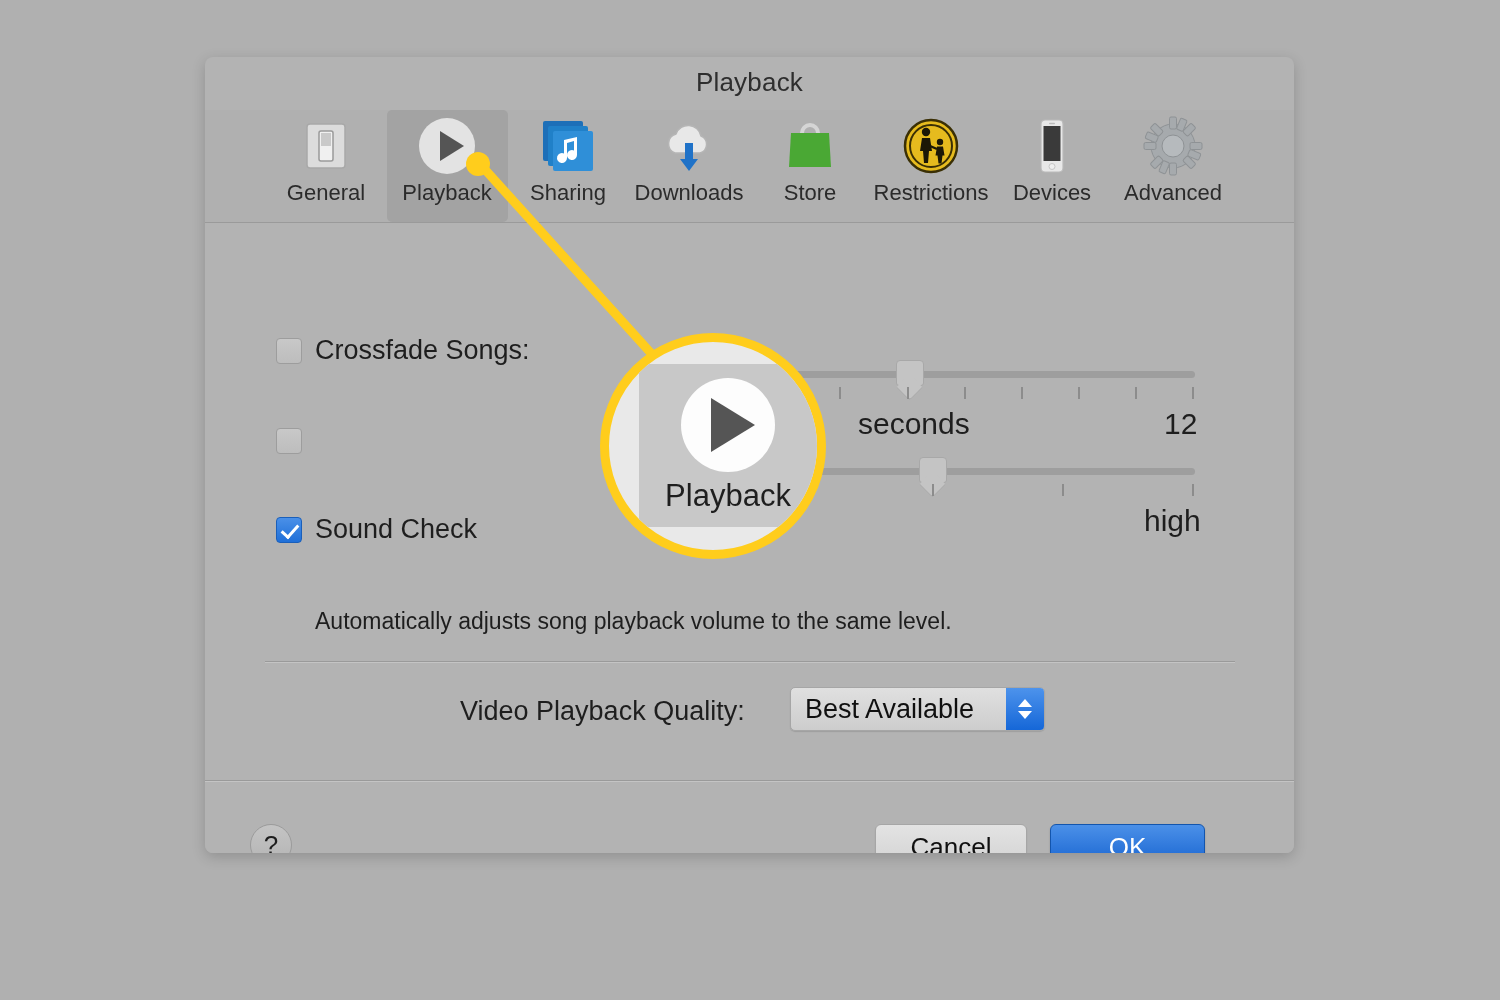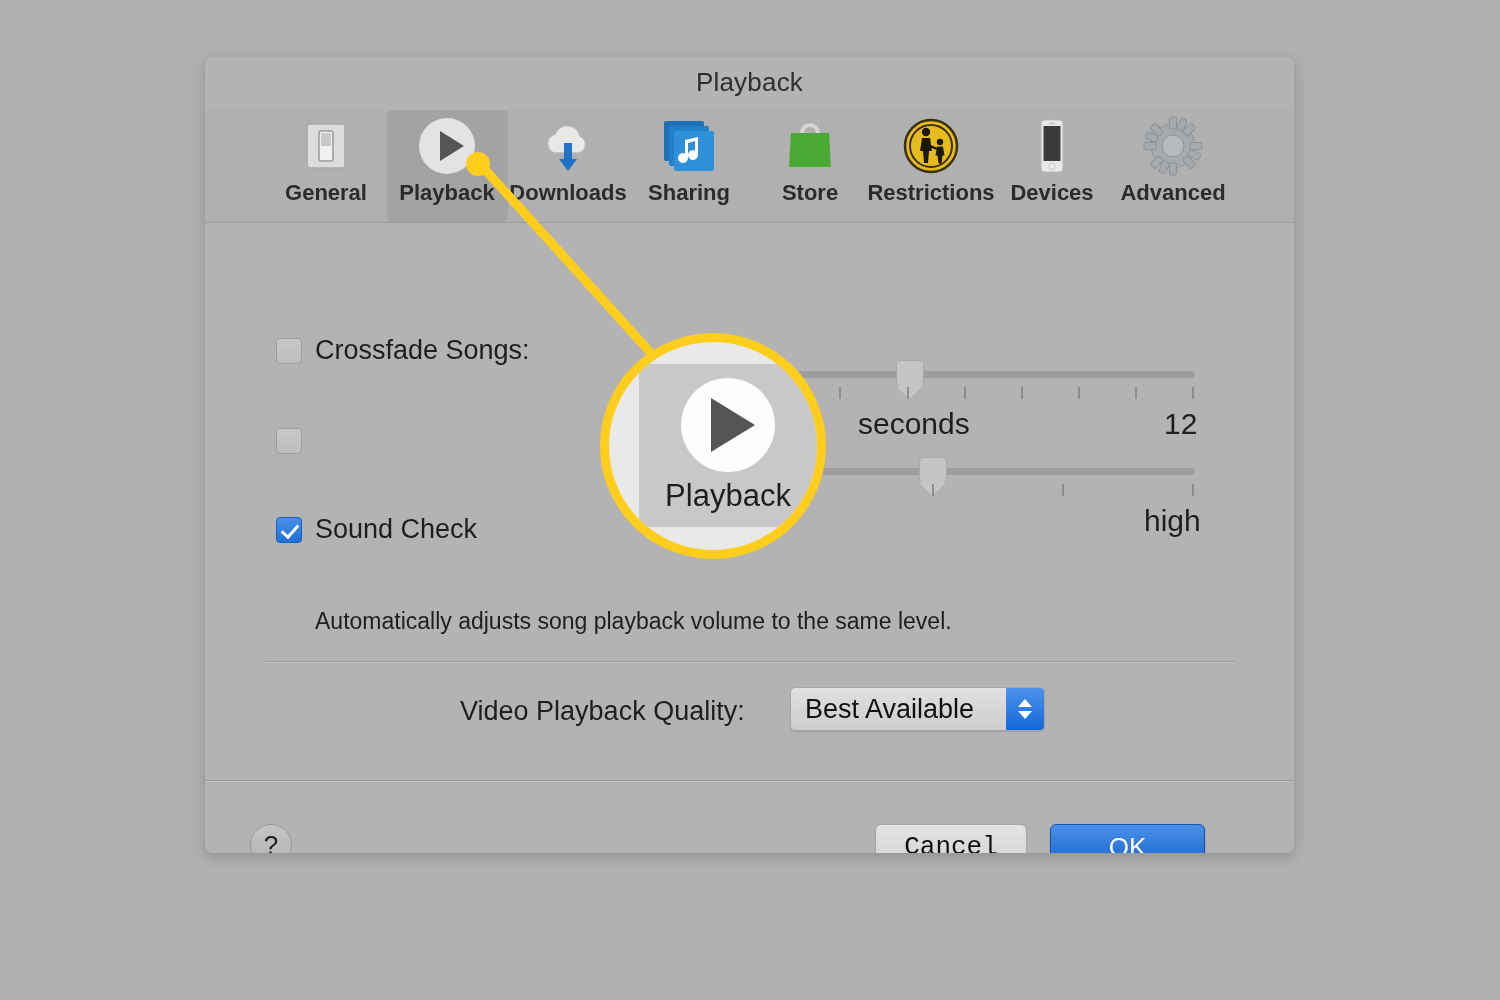--- a/index.html
+++ b/index.html
@@ -56,21 +56,20 @@
   .tb-item {
     width: 121px;
     height: 112px;
     display: flex;
     flex-direction: column;
     align-items: center;
     justify-content: flex-start;
     padding-top: 5px;
     box-sizing: border-box;
     border-radius: 5px;
-    font-weight: bold;
   }
   .tb-item.selected {
     background: #a3a3a3;
   }
   .tb-icon {
     height: 62px;
     display: flex;
     align-items: center;
     justify-content: center;
   }
@@ -260,21 +259,20 @@
     border-radius: 6px;
     display: flex; align-items: center; justify-content: center;
     font-size: 26px;
     box-sizing: border-box;
   }
   .btn-cancel {
     background: linear-gradient(#e3e3e3,#d2d2d2);
     border: 1px solid #a6a6a6;
     color: #101010;
     box-shadow: 0 1px 1px rgba(0,0,0,0.12);
-    font-family: Liberation Mono, monospace;
   }
   .btn-ok {
     background: linear-gradient(#4b90e8,#1461cf);
     border: 1px solid #1355ad;
     color: #ffffff;
     box-shadow: 0 1px 2px rgba(0,0,0,0.18);
   }
 
   
   .callout-line {
@@ -384,38 +382,38 @@
           <circle cx="31" cy="31" r="28" fill="#e3e3e3"></circle>
           <polygon points="24,16 48,31 24,46" fill="#555555"></polygon>
         </svg>
       </div>
       <div class="tb-label">Playback</div>
     </div>
 
     <div class="tb-item">
       <div class="tb-icon">
         <svg width="62" height="62" viewBox="0 0 62 62">
-          <path d="M17 38 a10 10 0 0 1 1 -19 a13 13 0 0 1 25 2 a9 9 0 0 1 -1 17 Z" fill="#e8e8e8" stroke="#b5b5b5" stroke-width="1.5"></path>
-          <rect x="27" y="28" width="8" height="18" fill="#1f72c8"></rect>
-          <polygon points="22,44 40,44 31,56" fill="#1f72c8"></polygon>
-        </svg>
-      </div>
-      <div class="tb-label">Downloads</div>
-    </div>
-
-    <div class="tb-item">
-      <div class="tb-icon">
-        <svg width="62" height="62" viewBox="0 0 62 62">
           <rect x="6" y="6" width="40" height="40" rx="2" fill="#1d6fb8"></rect>
           <rect x="11" y="11" width="40" height="40" rx="2" fill="#2080c8"></rect>
           <rect x="16" y="16" width="40" height="40" rx="2" fill="#2f8fd8"></rect>
           <path d="M40 22 L40 40 a5 5 0 1 1 -3 -4.6 L37 26 L30 28 L30 43 a5 5 0 1 1 -3 -4.6 L27 25 Z" fill="#ffffff"></path>
         </svg>
       </div>
       <div class="tb-label">Sharing</div>
+    </div>
+
+    <div class="tb-item">
+      <div class="tb-icon">
+        <svg width="62" height="62" viewBox="0 0 62 62">
+          <path d="M17 38 a10 10 0 0 1 1 -19 a13 13 0 0 1 25 2 a9 9 0 0 1 -1 17 Z" fill="#e8e8e8" stroke="#b5b5b5" stroke-width="1.5"></path>
+          <rect x="27" y="28" width="8" height="18" fill="#1f72c8"></rect>
+          <polygon points="22,44 40,44 31,56" fill="#1f72c8"></polygon>
+        </svg>
+      </div>
+      <div class="tb-label">Downloads</div>
     </div>
 
     <div class="tb-item">
       <div class="tb-icon">
         <svg width="62" height="62" viewBox="0 0 62 62">
           <path d="M23 18 a8 8 0 0 1 16 0" fill="none" stroke="#d5d5d5" stroke-width="4"></path>
           <path d="M12 18 L50 18 L52 52 L10 52 Z" fill="#4aa834"></path>
         </svg>
       </div>
       <div class="tb-label">Store</div>

